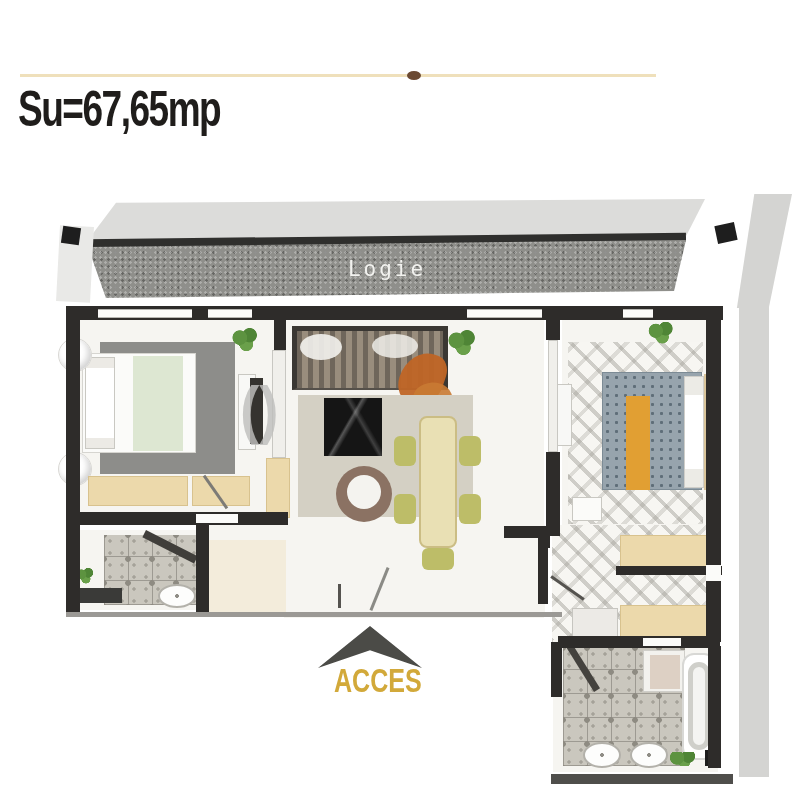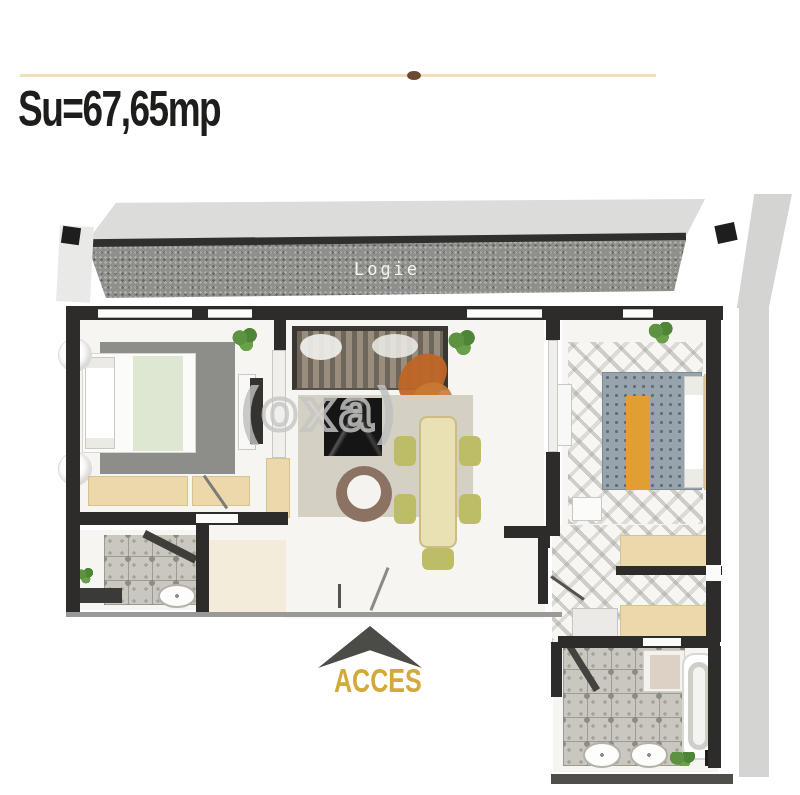--- a/index.html
+++ b/index.html
@@ -37,21 +37,21 @@
   .plant{
     background:radial-gradient(circle at 30% 40%,#5d9340 30%,transparent 33%),
                radial-gradient(circle at 68% 30%,#4f8536 28%,transparent 31%),
                radial-gradient(circle at 55% 68%,#6aa04a 30%,transparent 33%),
                radial-gradient(circle at 42% 60%,#3f7a2e 22%,transparent 25%);
   }
   .lamp{background:#fff;border:1px solid #d9d8d4;border-radius:50%;box-shadow:inset -3px -3px 6px rgba(0,0,0,.18);}
   .oval{background:#fdfdfc;border:2px solid #b3b1aa;border-radius:50%;
         background-image:radial-gradient(circle,#8f8d86 1.6px,transparent 2.2px);background-position:center;background-repeat:no-repeat;}
   .title{font-weight:700;color:#1f1d1b;font-size:50px;letter-spacing:-2px;transform:scaleX(.74);transform-origin:left top;white-space:nowrap;}
-  .logie{font-family:"DejaVu Sans Mono",monospace;color:#f2f2ef;font-size:17px;letter-spacing:3px;}
+  .logie{font-family:"DejaVu Sans Mono",monospace;color:#f2f2ef;font-size:21px;letter-spacing:3px;}
   .acces{font-weight:700;color:#d2a93a;font-size:33px;letter-spacing:0;transform:scaleX(.76);transform-origin:center top;white-space:nowrap;}
   .wm{display:flex;align-items:center;opacity:.82;pointer-events:none;}
   .wm-brk{font-weight:700;font-size:58px;color:#bfbfbd;transform:scaleY(1.12);}
   .wm-brand{font-weight:700;font-size:60px;letter-spacing:4px;color:rgba(255,255,255,.05);
             -webkit-text-stroke:4px #c6c6c4;margin-left:2px;}
   .wm-name{font-weight:700;font-size:46px;letter-spacing:1px;color:rgba(255,255,255,.05);
            -webkit-text-stroke:2.5px #d14c55;margin-left:-4px;margin-top:4px;}
 </style>
 </head>
 <body>
@@ -172,17 +172,16 @@
   <div class="a" style="left:643px;top:638px;width:38px;height:8px;background:#fbfbf9;"></div>
   <div class="a wall" style="left:551px;top:642px;width:11px;height:55px;"></div>
   <div class="a wall" style="left:708px;top:646px;width:13px;height:122px;"></div>
   <div class="a" style="left:551px;top:774px;width:182px;height:10px;background:#4f4e4b;"></div>
 
   <div class="a" style="left:318px;top:626px;width:104px;height:42px;background:#4b4b47;clip-path:polygon(0 100%,50% 0,100% 100%,50% 58%);"></div>
   <div class="a acces" style="left:322px;top:662px;width:100px;text-align:center;">ACCES</div>
 
   <div class="a wm" style="left:240px;top:376px;width:345px;height:66px;">
     <span class="wm-brk">(</span>
-    <span class="wm-brand">oxa</span>
     <span class="wm-brk">)</span>
   </div>
 
 </div>
 
 </body></html>

